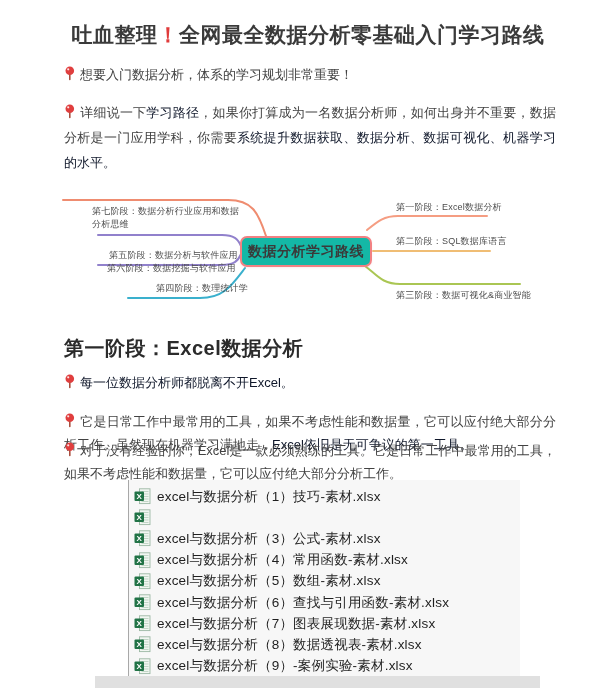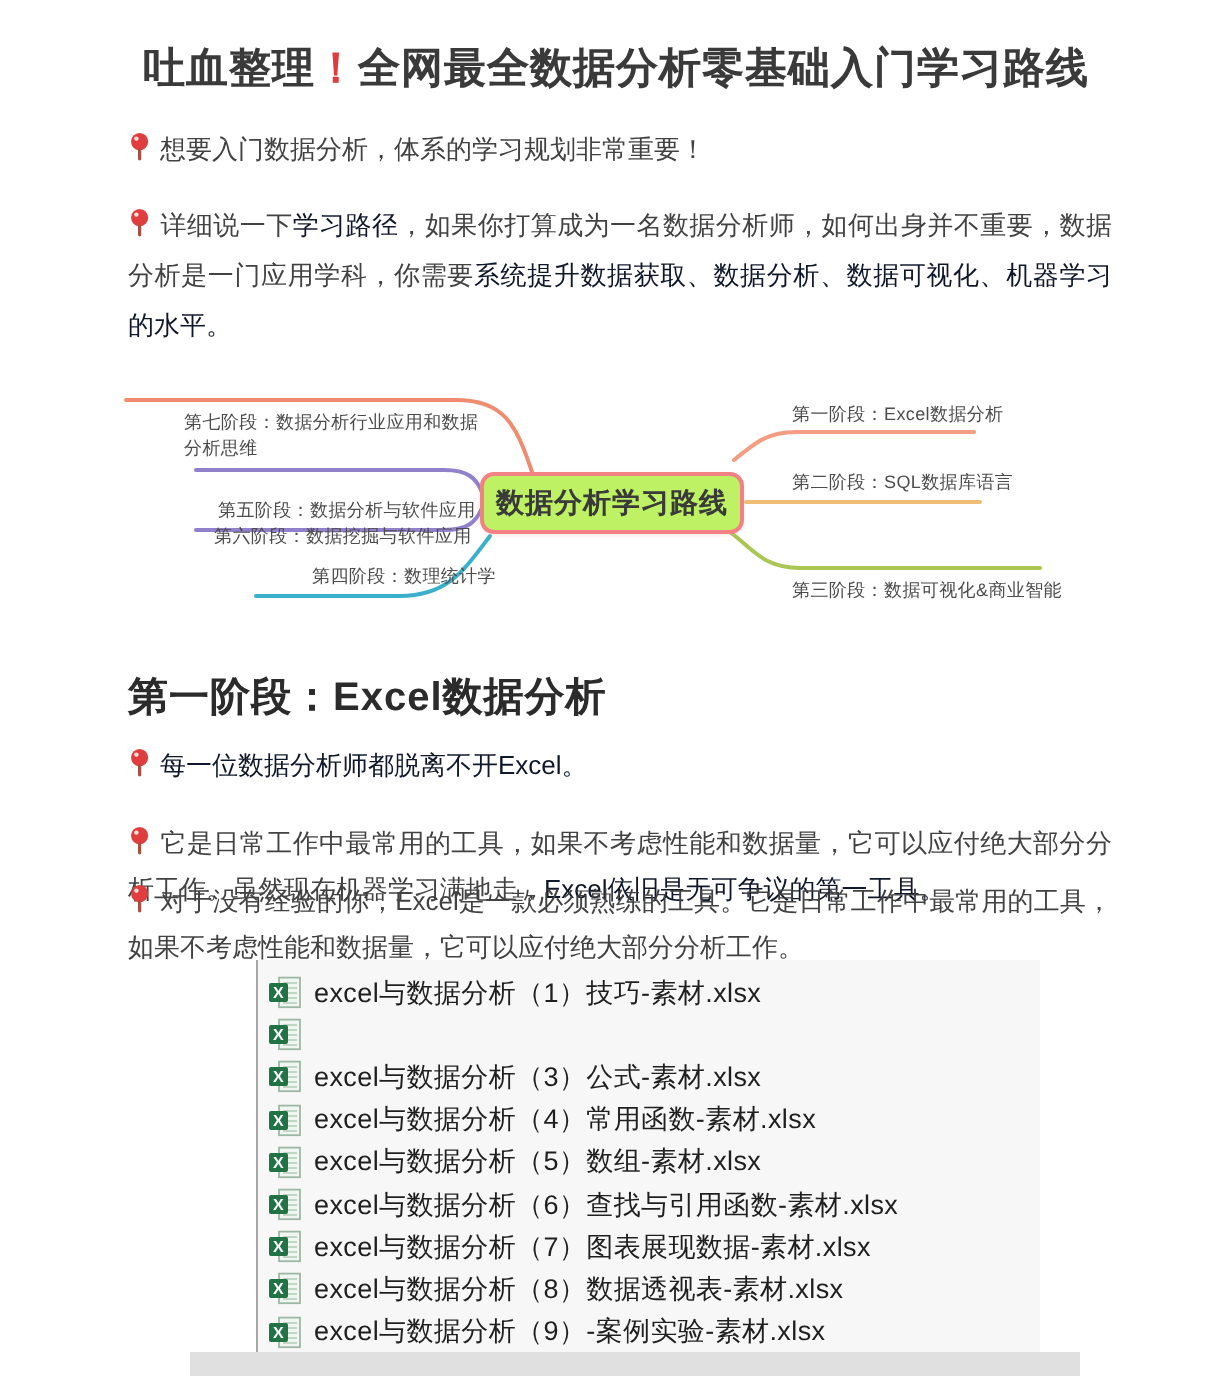--- a/index.html
+++ b/index.html
@@ -34,21 +34,21 @@
   
   .mindmap { position:absolute; top:165px; left:0; width:616px; height:150px; }
   .mindmap svg.branches { position:absolute; left:0; top:0; }
   .mm-label {
     position:absolute; font-size:9px; color:#4c4c4c;
     white-space:nowrap; letter-spacing:0.2px;
   }
   .mm-label.wrap { white-space:normal; width:150px; line-height:13px; }
   .mm-center {
     position:absolute; left:240px; top:71px; width:132px; height:31px;
-    border:2px solid #f28183; border-radius:7px; background:#bef264;
+    border:2px solid #f28183; border-radius:7px; background:#14b8a6;
     display:flex; align-items:center; justify-content:center;
     font-size:14px; font-weight:bold; color:#3a3a3a; letter-spacing:0.5px;
     box-shadow:0 1px 2px rgba(240,129,131,.15);
   }
 
   
   .sec-heading {
     position:absolute; left:64px; top:335px;
     font-size:20px; font-weight:bold; color:#2b2b2b; letter-spacing:0.5px;
   }

